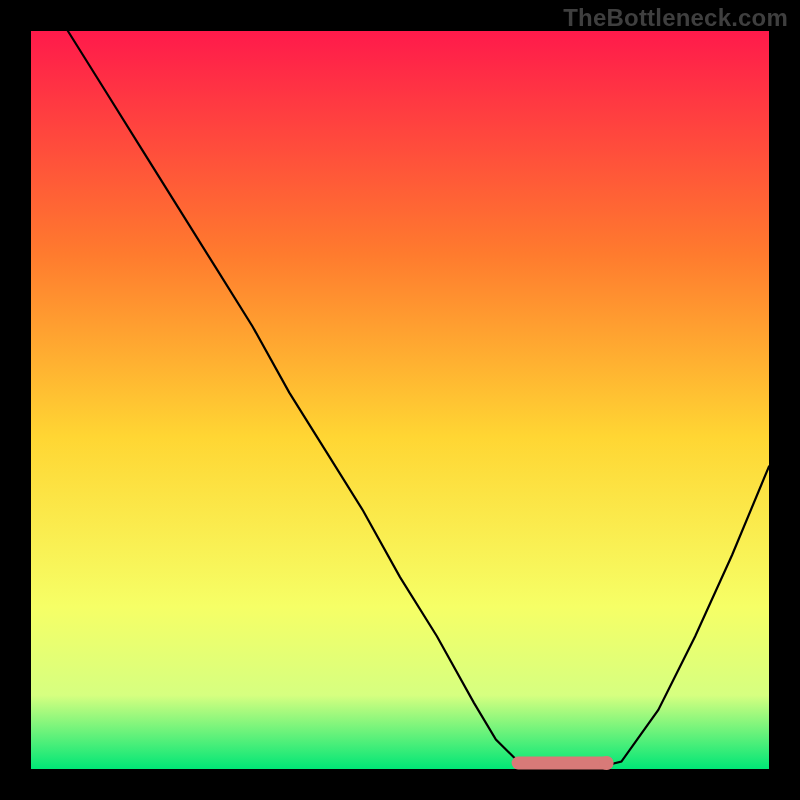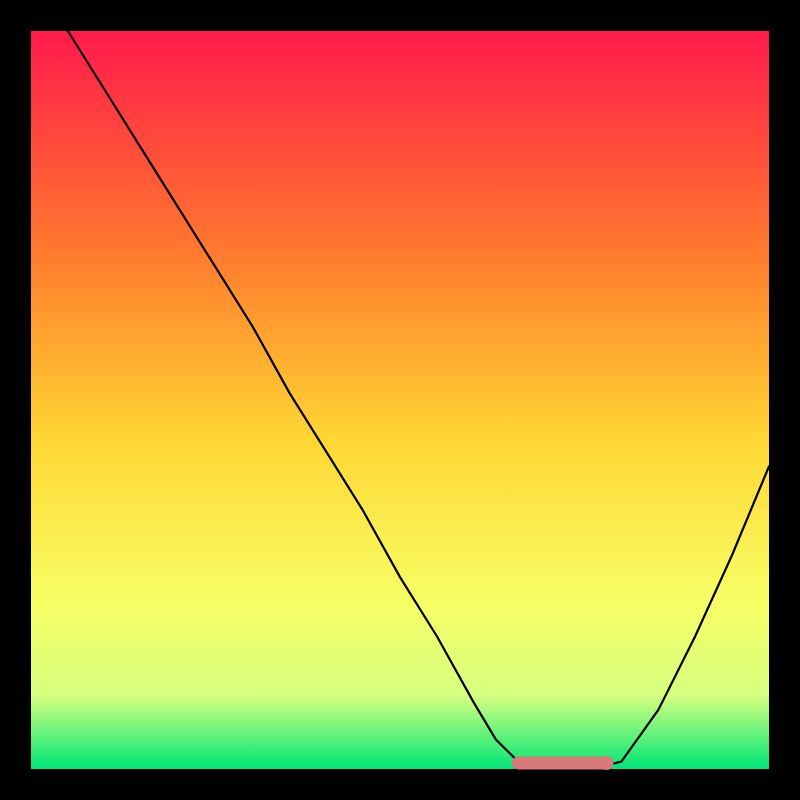--- a/index.html
+++ b/index.html
@@ -32,20 +32,21 @@
     position: absolute;
     top: 0;
     left: 0;
   }
 </style>
 </head>
 <body>
 
 <div class="frame">
 
+  <div class="watermark">TheBottleneck.com</div>
 
   <svg id="chart-svg" width="800" height="800" viewBox="0 0 800 800">
     <defs>
       <linearGradient id="bg-grad" x1="0" y1="0" x2="0" y2="1">
         <stop id="g0" offset="0%" stop-color="#ff1a4b"></stop>
         <stop id="g1" offset="30%" stop-color="#ff7a2e"></stop>
         <stop id="g2" offset="55%" stop-color="#ffd633"></stop>
         <stop id="g3" offset="78%" stop-color="#f6ff66"></stop>
         <stop id="g4" offset="90%" stop-color="#d6ff80"></stop>
         <stop id="g5" offset="100%" stop-color="#00e676"></stop>

